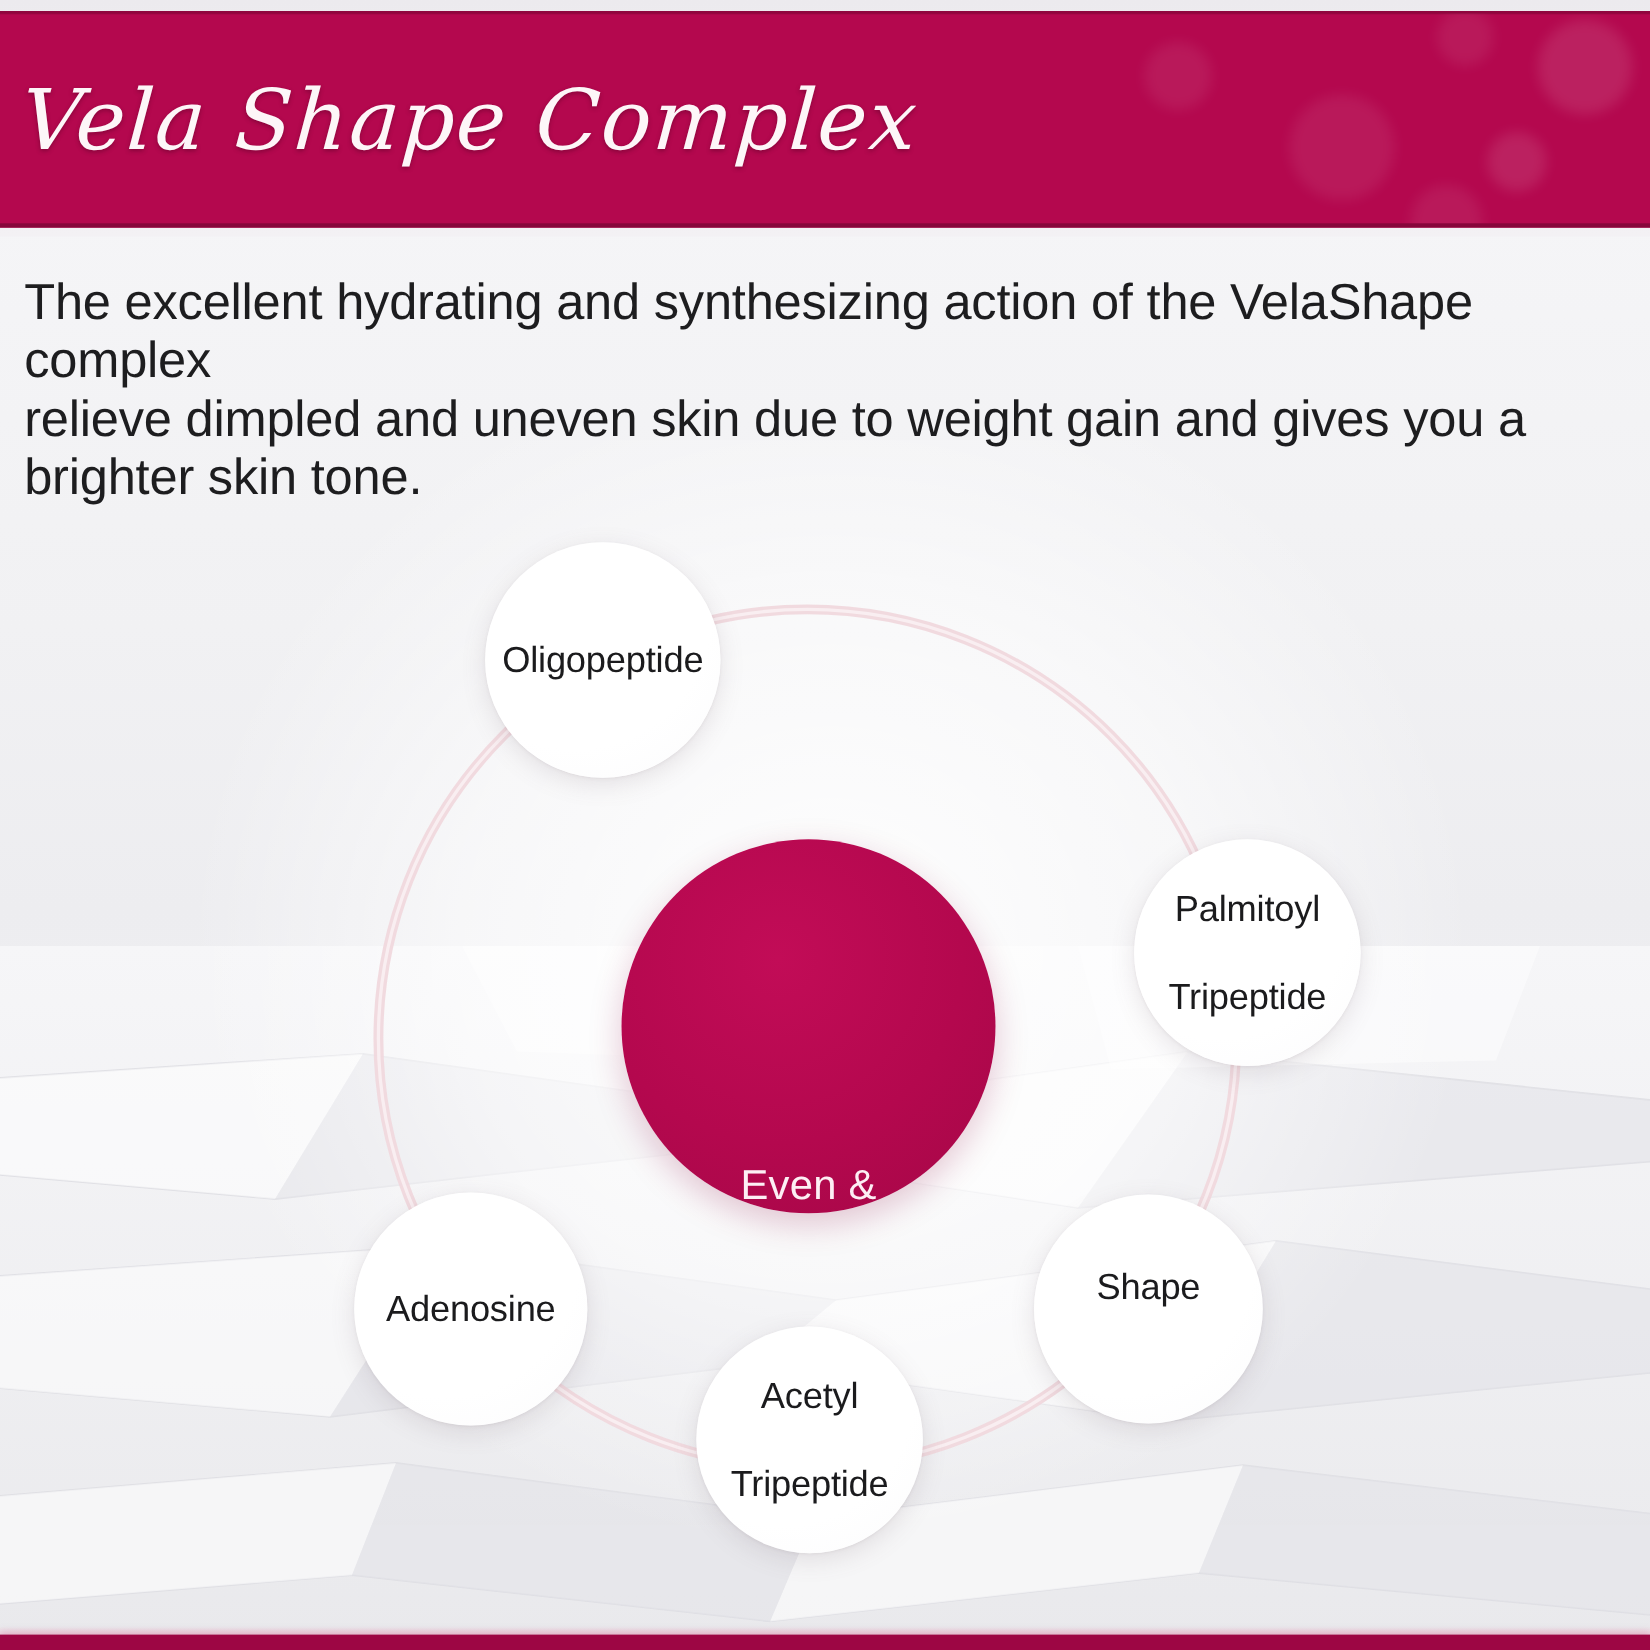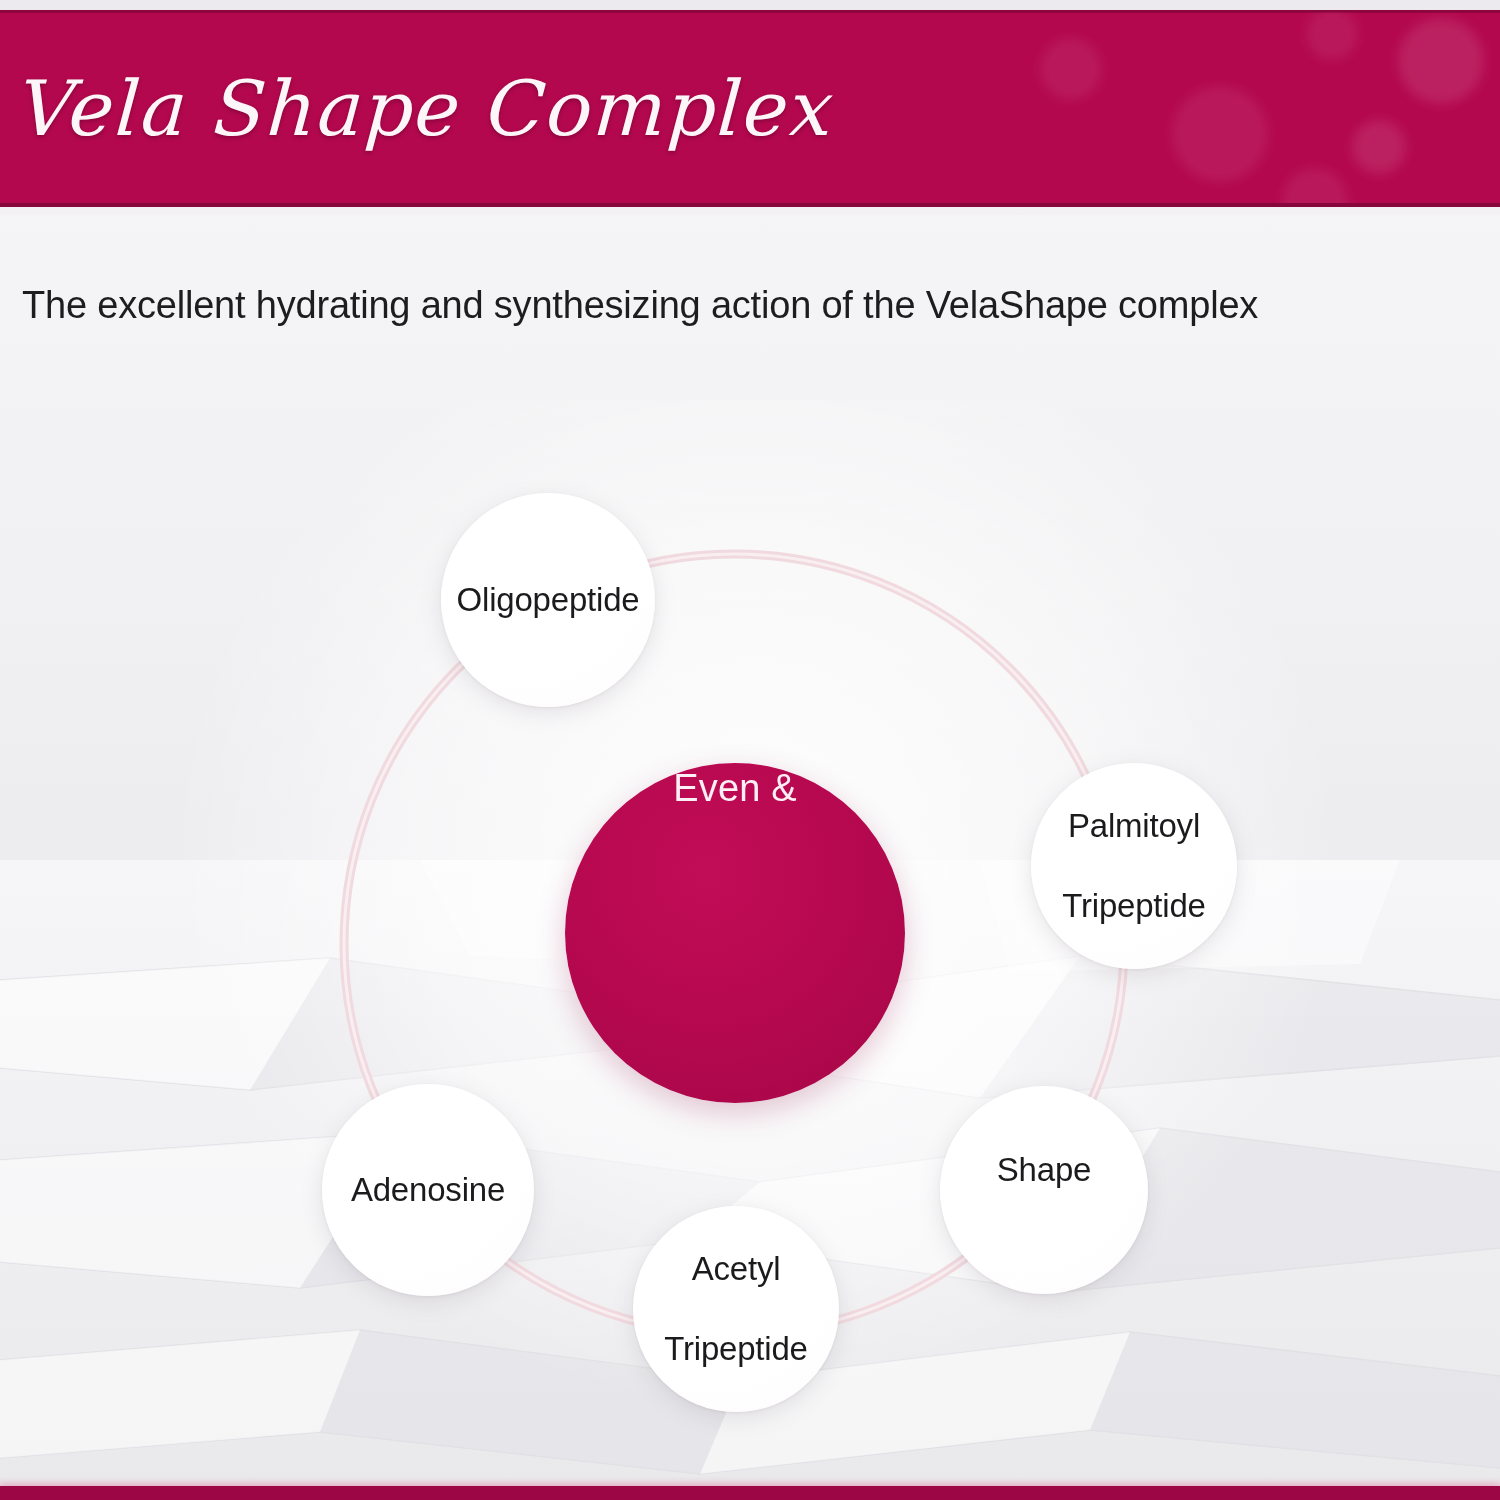--- a/index.html
+++ b/index.html
@@ -57,26 +57,25 @@
     letter-spacing:1.5px;
     white-space:nowrap;
     text-shadow:0 2px 4px rgba(80,0,35,.45);
     transform:skewX(-4deg);
   }
 
   
   #intro{
     position:absolute;left:22px;top:248px;width:1450px;
     font-family:"Liberation Sans", sans-serif;
-    font-size:38px;
+    font-size:46px;
     font-weight:400;
     line-height:53px;
     color:#1d1d1f;
     letter-spacing:-0.2px;
-    margin-top:31px;
   }
   #intro .ln{display:block;}
 
   
   #wheel{position:absolute;left:0;top:0;width:1500px;height:1076px;}
   #ringSvg{position:absolute;left:0;top:0;}
 
   .bubble{
     position:absolute;
     border-radius:50%;
@@ -90,21 +89,21 @@
     font-weight:400;
     letter-spacing:-0.2px;
   }
   .bubble span{display:block;padding:0 14px;}
 
   #center{
     position:absolute;
     border-radius:50%;
     background:radial-gradient(circle at 42% 32%, #c20c57 0%, #b4084e 55%, #a50747 100%);
     box-shadow:0 10px 30px rgba(140,10,65,.22);
-    display:flex;align-items:flex-start;justify-content:center;
+    display:flex;align-items:flex-end;justify-content:center;
     text-align:center;
     color:#fdeff4;
     font-size:38px;
     line-height:50px;
     font-weight:400;
     letter-spacing:.2px;
   }
 
   
   #bottomBar{
@@ -169,20 +168,21 @@
       <div class="bokeh" style="left:1352px;top:108px;width:54px;height:54px;"></div>
       <div class="bokeh b2" style="left:1282px;top:156px;width:66px;height:66px;"></div>
       <div class="bokeh b2" style="left:1172px;top:74px;width:96px;height:96px;"></div>
       <div class="bokeh b2" style="left:1040px;top:26px;width:62px;height:62px;"></div>
       <div id="headerTitle">Vela Shape Complex</div>
     </div>
   </div>
 
   <div id="intro">
     <span class="ln">The excellent hydrating and synthesizing action of the VelaShape complex</span>
+    <span class="ln">relieve dimpled and uneven skin due to weight gain and gives you a brighter skin tone.</span>
   </div>
 
   <div id="wheel">
     <svg id="ringSvg" width="1500" height="1500">
       <circle cx="734" cy="944" r="390" fill="none" stroke="#f0d8dd" stroke-width="9" opacity=".95"></circle>
       <circle cx="734" cy="944" r="390" fill="none" stroke="#ffffff" stroke-width="3" opacity=".55"></circle>
     </svg>
 
     <div class="bubble" style="left:441px;top:493px;width:214px;height:214px;">
       <span>

